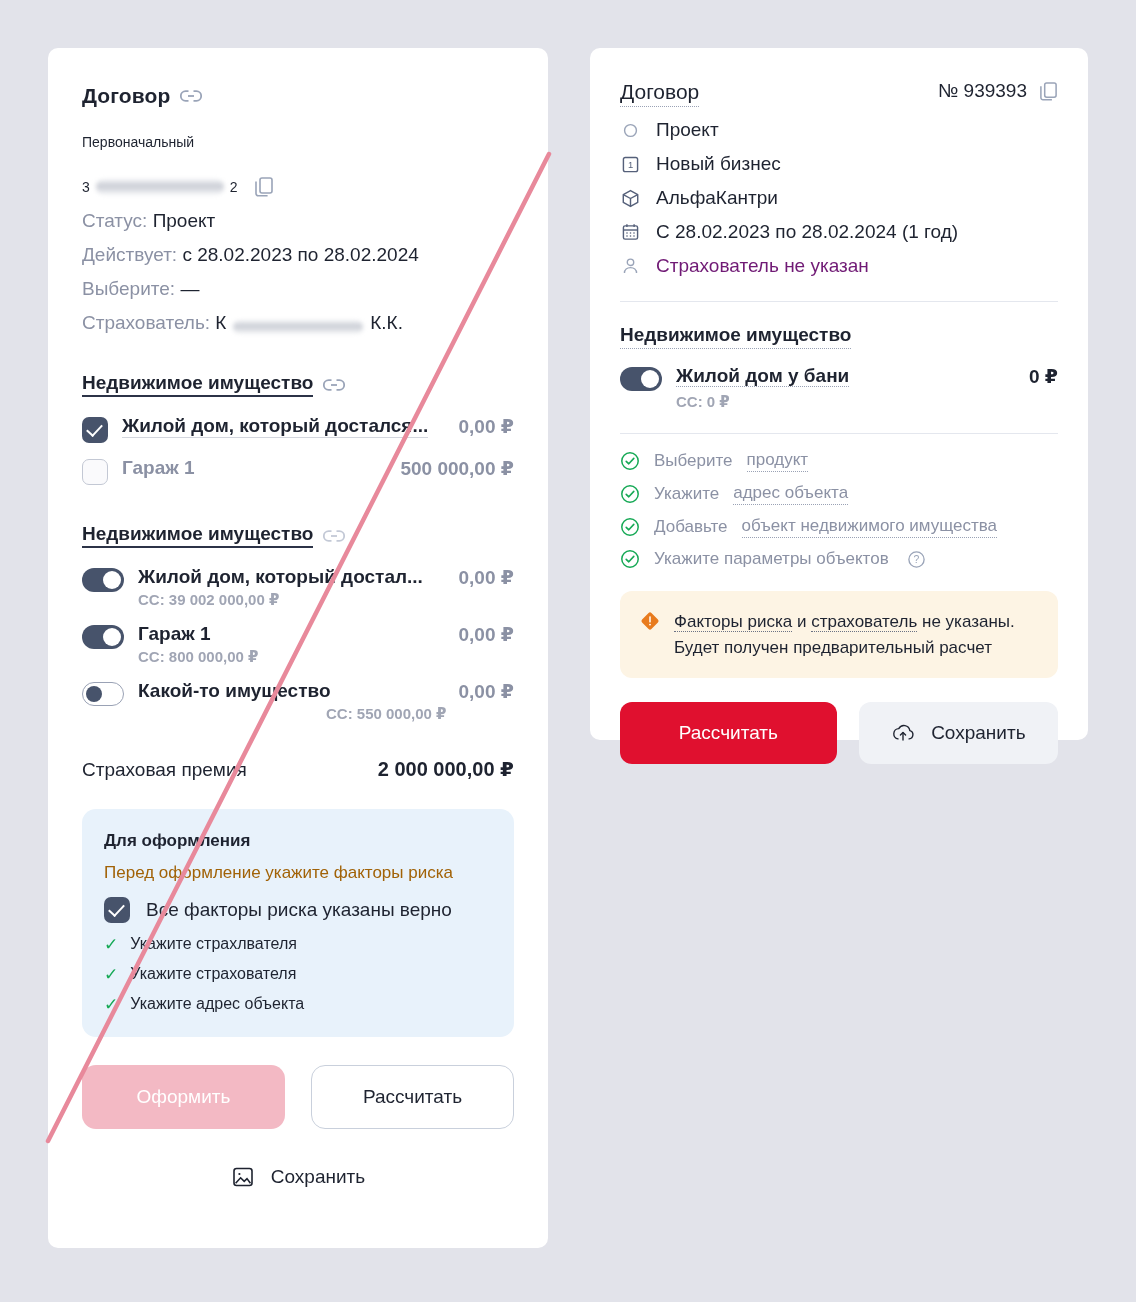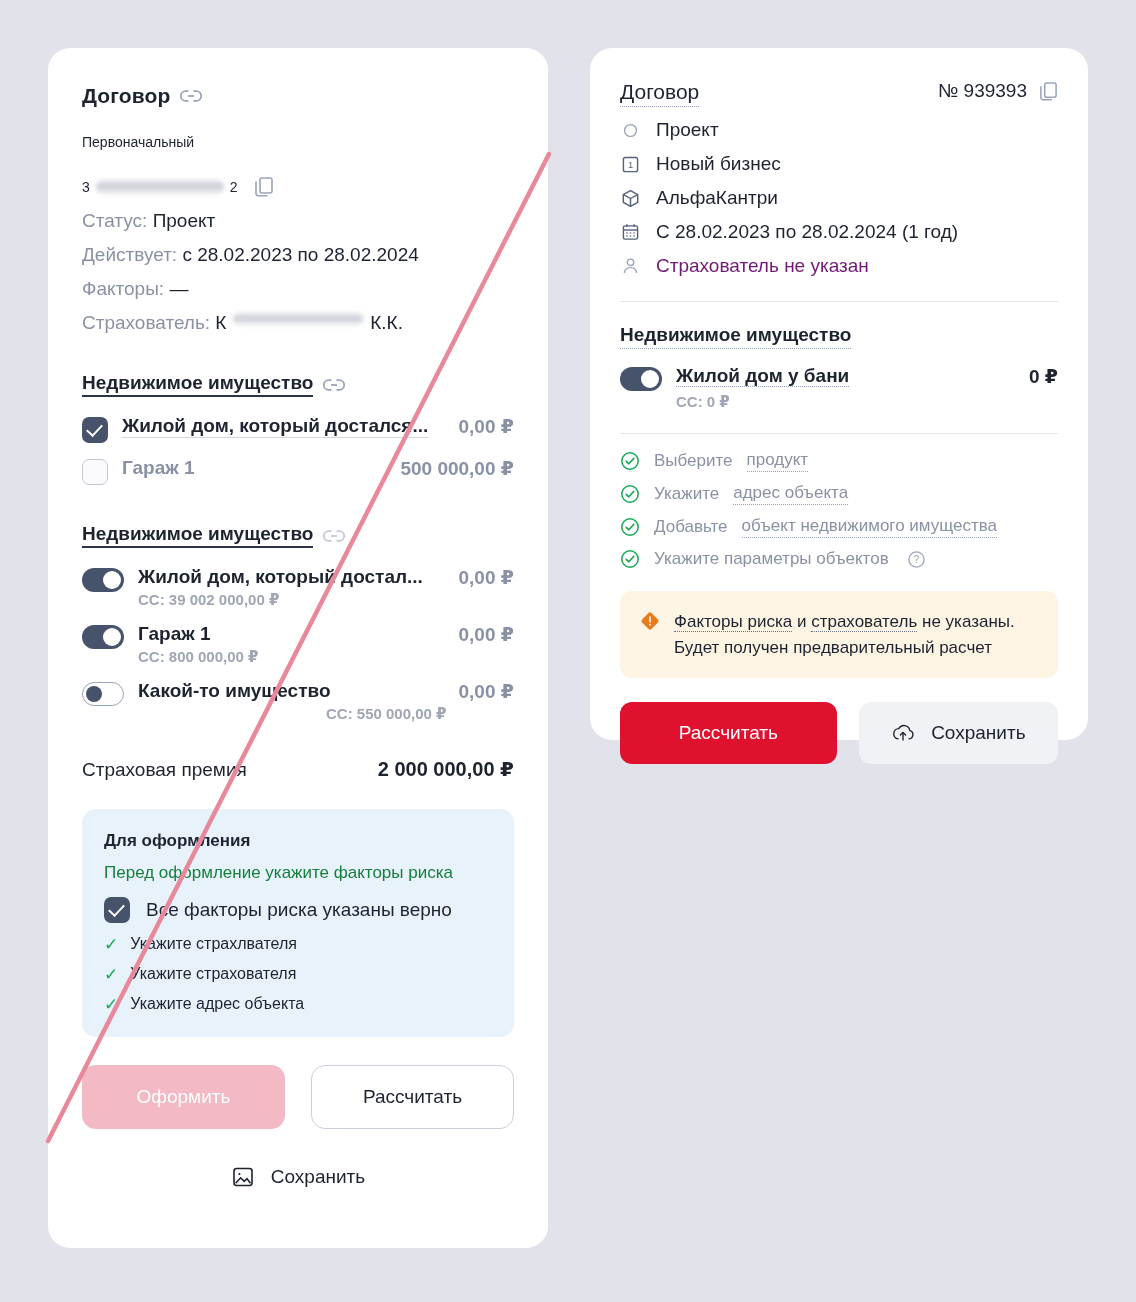--- a/index.html
+++ b/index.html
@@ -17,21 +17,21 @@
     position: relative;
     width: 1136px;
     height: 1302px;
     overflow: hidden;
   }
 
   
   .card {
     position: absolute;
     background: #ffffff;
-    border-radius: 22px;
+    border-radius: 10px;
   }
   #card-left  { left: 48px;  top: 48px; width: 500px;  height: 1200px; }
   #card-right { left: 590px; top: 48px; width: 498px;  height: 692px;  }
 
   .card-inner { padding: 36px 34px 0 34px; }
 
   
   .h-title {
     font-size: 21px;
     font-weight: 700;
@@ -171,21 +171,21 @@
     border-radius: 14px;
     padding: 22px 22px 24px 22px;
   }
   .infobox .ib-title {
     font-size: 17px;
     font-weight: 700;
     color: #1e2330;
   }
   .infobox .ib-sub {
     font-size: 17px;
-    color: #15803d;
+    color: #a16207;
     margin-top: 12px;
   }
   .ib-check {
     display: flex;
     align-items: center;
     gap: 16px;
     margin-top: 14px;
     font-size: 19px;
     color: #1e2330;
   }
@@ -342,25 +342,25 @@
         <span>Статус:</span>
         <span class="val">Проект</span>
       </div>
 
       <div class="meta-line">
         <span>Действует:</span>
         <span class="val">с 28.02.2023 по 28.02.2024</span>
       </div>
 
       <div class="meta-line">
-        <span>Факторы:</span>
+        <span>Выберите:</span>
         <span class="val">—</span>
       </div>
 
-      <div class="meta-line" style="display:flex;align-items:flex-start;gap:5px;">
+      <div class="meta-line" style="display:flex;align-items:flex-end;gap:5px;">
         <span>Страхователь:</span>
         <span class="val">К</span>
         <span class="redact w2"></span>
         <span class="val">К.К.</span>
       </div>
 
       
       <div class="sec-head" style="margin-top:38px;">
         <span class="txt">Недвижимое имущество</span>
         <span class="icon">

